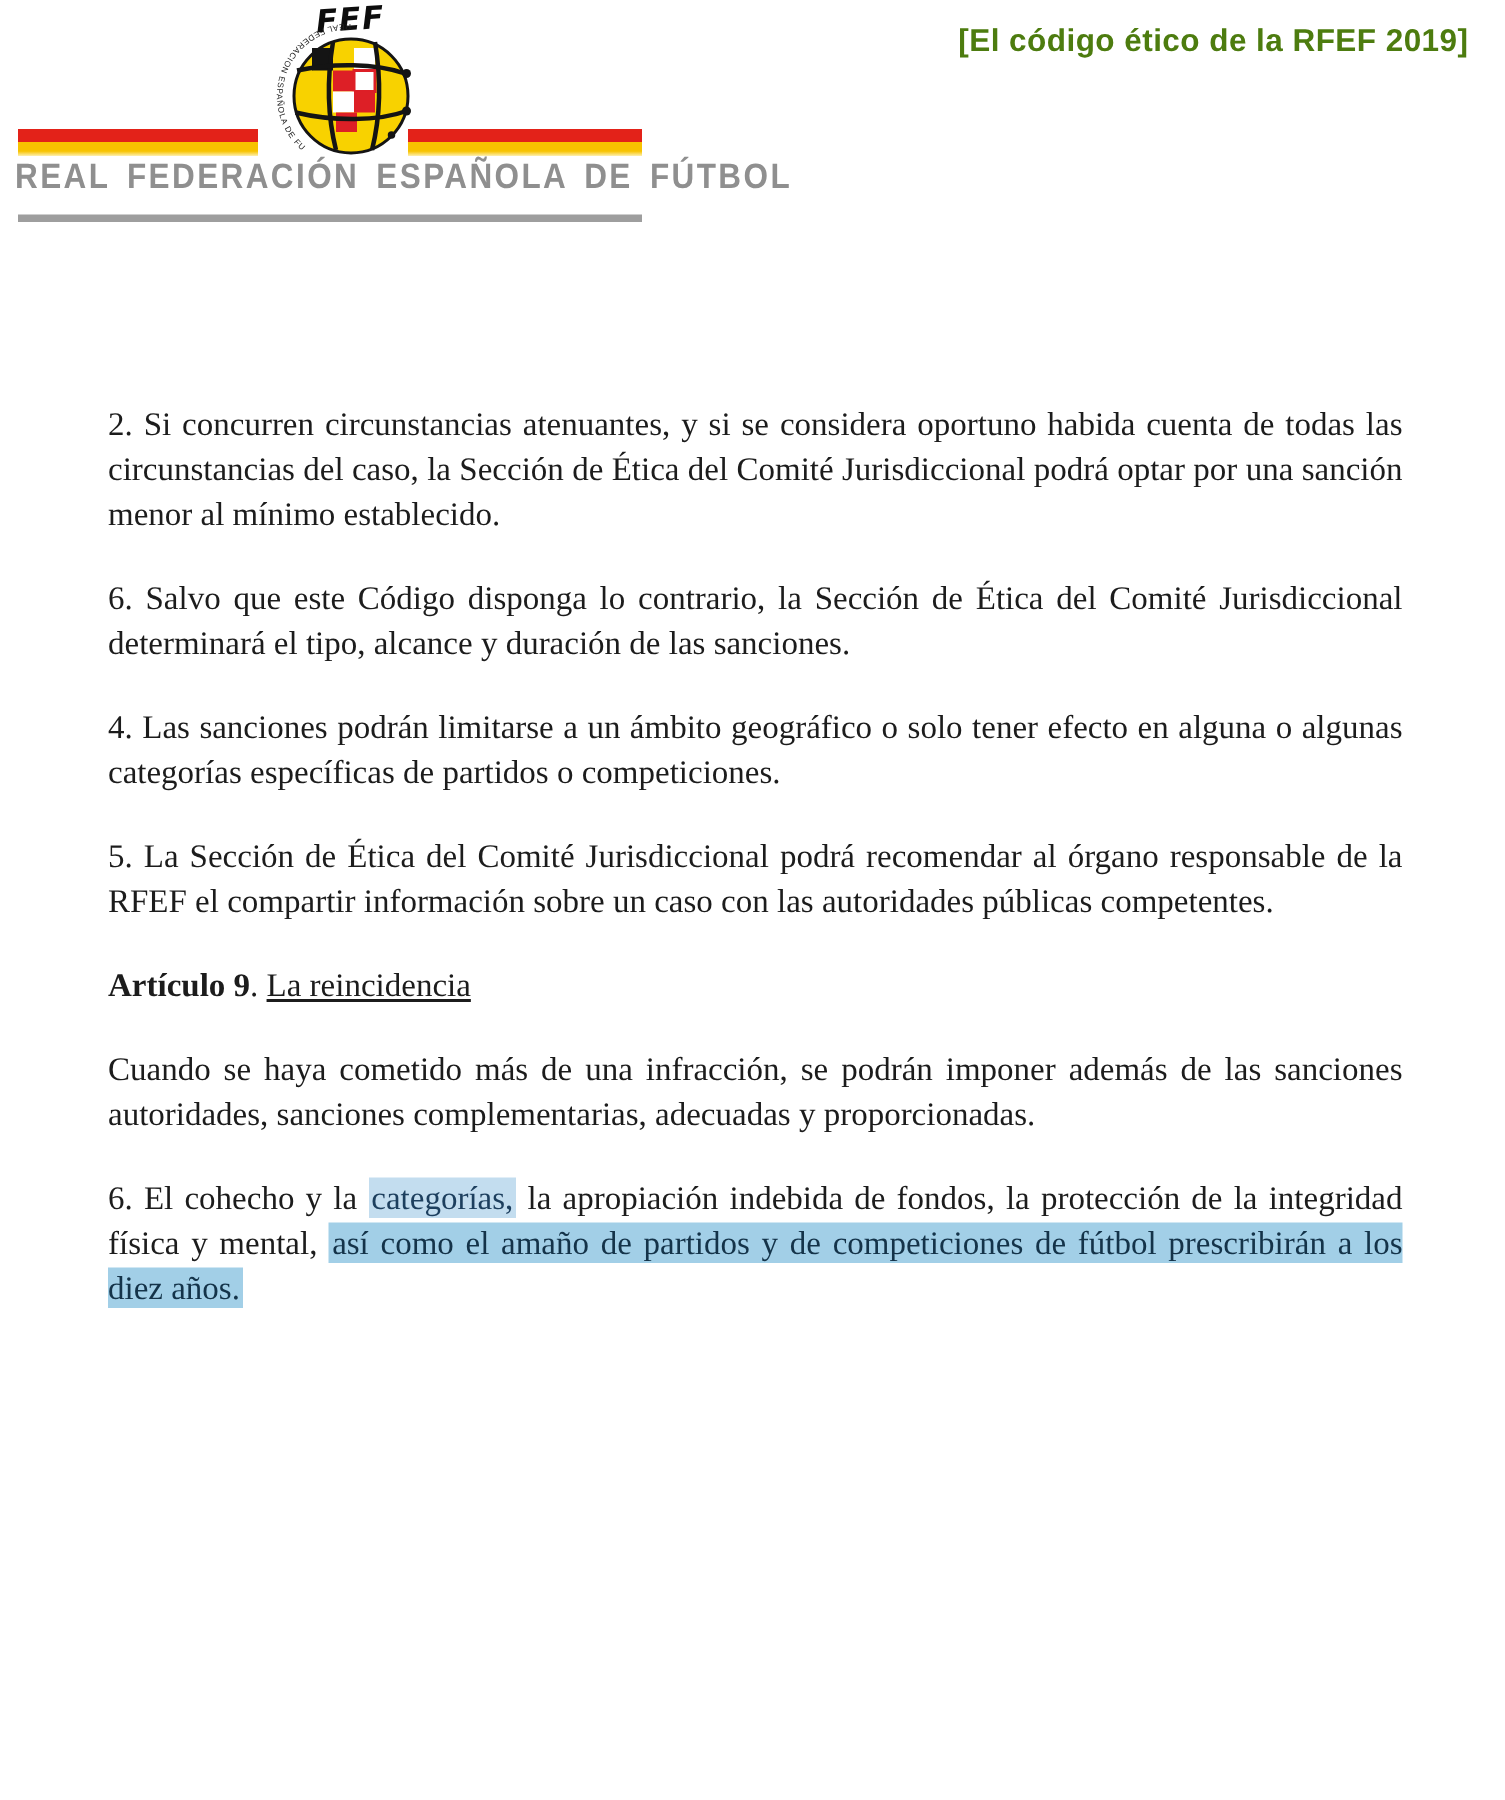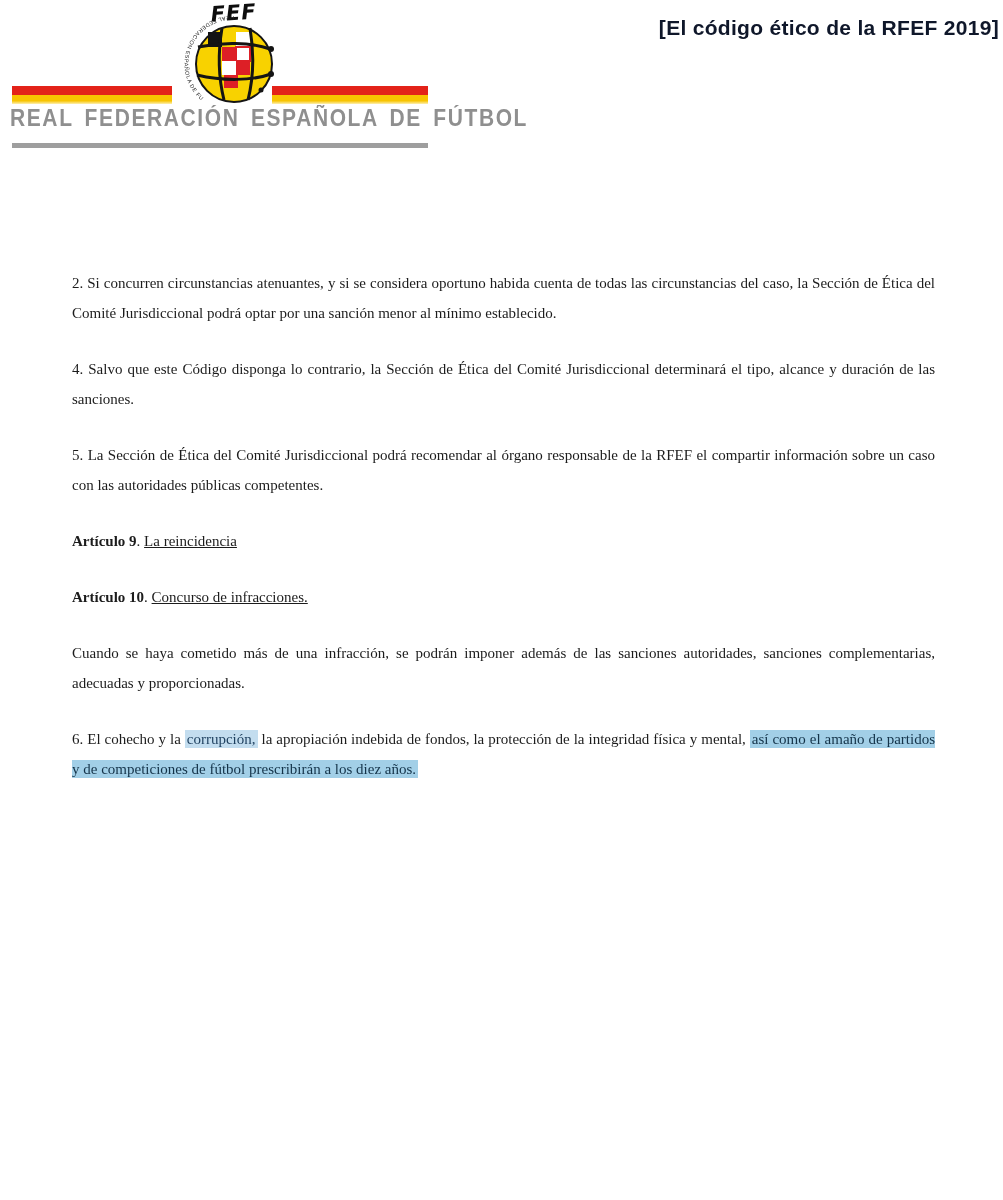--- a/index.html
+++ b/index.html
@@ -12,26 +12,26 @@
     font-family: "Liberation Serif", serif;
     color: #1c1c1c;
   }
 
   
   .header { position: absolute; top: 0; left: 0; width: 100%; height: 150px; }
 
   .doc-tag {
     position: absolute;
     top: 16px;
-    right: 4px;
+    right: 24px;
     font-family: "Liberation Sans", sans-serif;
     font-weight: bold;
     font-size: 21px;
     letter-spacing: 0.3px;
-    color: #0f172a;
+    color: #4d7c0f;
   }
 
   .crest { position: absolute; left: 168px; top: 2px; width: 132px; height: 112px; }
 
   .flag-stripe {
     position: absolute;
     top: 86px;
     height: 18px;
     background: linear-gradient(to bottom,
       #e32219 0%, #e32219 50%,
@@ -68,21 +68,21 @@
 
   
   .content {
     position: absolute;
     top: 268px;
     left: 72px;
     width: 863px;
   }
   .content p {
     margin: 0 0 26px 0;
-    font-size: 15px;
+    font-size: 22px;
     line-height: 30px;
     text-align: justify;
   }
   .content p.last-block { margin-bottom: 0; }
   .article-heading { text-align: center; }
   .article-label { font-weight: bold; }
   .article-title { text-decoration: underline; }
 
   .mark { padding: 1px 2px; }
   .mark-light  { background: #c3ddef; color: #1d3f5e; }
@@ -131,28 +131,28 @@
     <div class="brand-name">REAL FEDERACIÓN ESPAÑOLA DE FÚTBOL</div>
 
     <div class="brand-rule"></div>
 
     <div class="doc-tag">[El código ético de la RFEF 2019]</div>
   </div>
 
   <div class="content">
 
     <p>2. Si concurren circunstancias atenuantes, y si se considera oportuno habida cuenta de todas las circunstancias del caso, la Sección de Ética del Comité Jurisdiccional podrá optar por una sanción menor al mínimo establecido.</p>
-    <p>4. Salvo que este Código disponga lo contrario, la Sección de Ética del Comité Jurisdiccional determinará el tipo, alcance y duración de las sanciones.</p>
+    <p>6. Salvo que este Código disponga lo contrario, la Sección de Ética del Comité Jurisdiccional determinará el tipo, alcance y duración de las sanciones.</p>
+    <p>4. Las sanciones podrán limitarse a un ámbito geográfico o solo tener efecto en alguna o algunas categorías específicas de partidos o competiciones.</p>
     <p>5. La Sección de Ética del Comité Jurisdiccional podrá recomendar al órgano responsable de la RFEF el compartir información sobre un caso con las autoridades públicas competentes.</p>
 
     <p class="article-heading"><span class="article-label">Artículo 9</span><span>. </span><span class="article-title">La reincidencia</span></p>
 
 
-    <p class="article-heading"><span class="article-label">Artículo 10</span><span>. </span><span class="article-title">Concurso de infracciones.</span></p>
 
     <p>Cuando se haya cometido más de una infracción, se podrán imponer además de las sanciones autoridades, sanciones complementarias, adecuadas y proporcionadas.</p>
 
 
 
-    <p class="last-block"><span>6. El cohecho y la </span><span class="mark mark-light">corrupción,</span><span> la apropiación indebida de fondos, la protección de la integridad física y mental, </span><span class="mark mark-strong">así como el amaño de partidos y de competiciones de fútbol prescribirán a los diez años.</span></p>
+    <p class="last-block"><span>6. El cohecho y la </span><span class="mark mark-light">categorías,</span><span> la apropiación indebida de fondos, la protección de la integridad física y mental, </span><span class="mark mark-strong">así como el amaño de partidos y de competiciones de fútbol prescribirán a los diez años.</span></p>
 
   </div>
 </div>
 
 </body></html>

